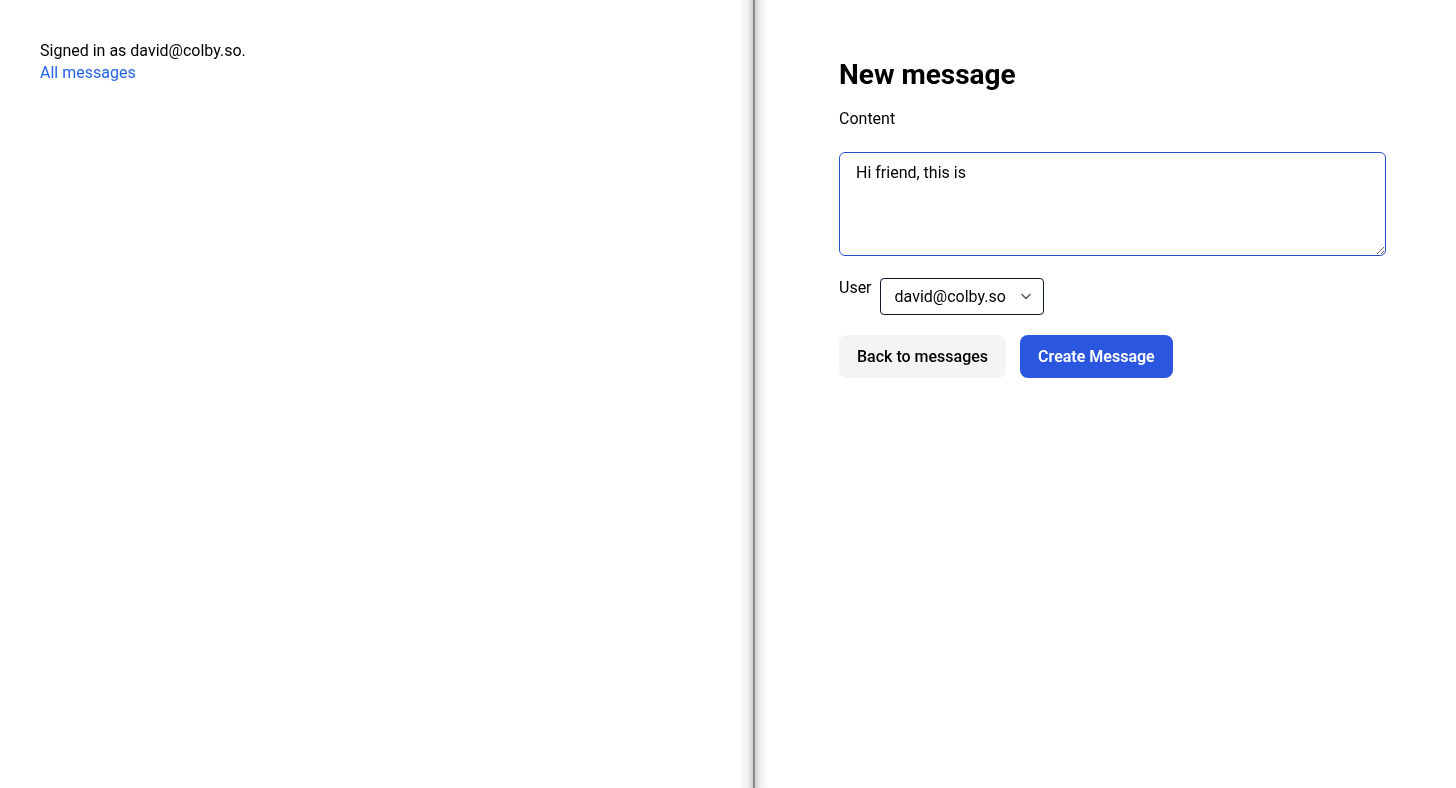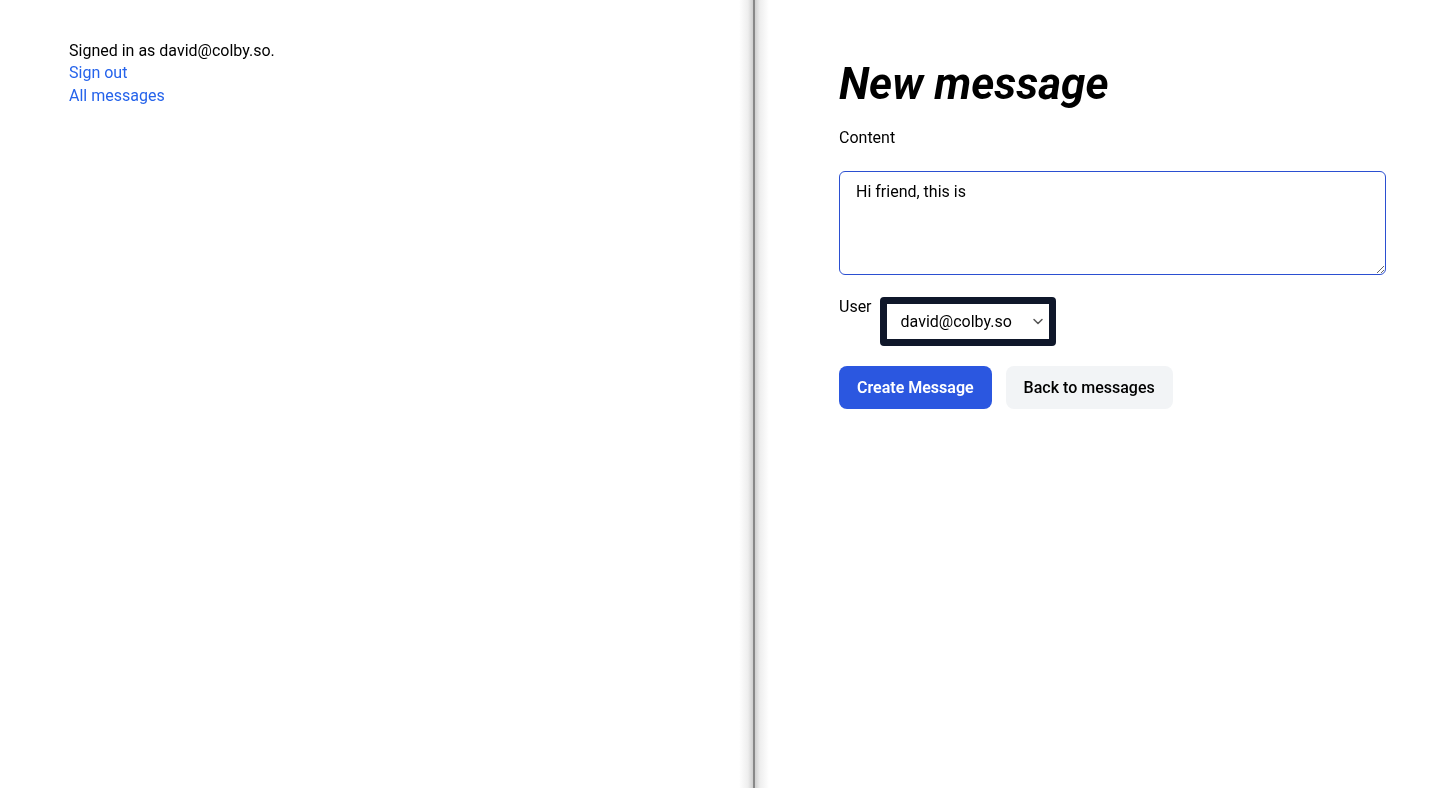--- a/index.html
+++ b/index.html
@@ -43,41 +43,39 @@
         #ffffff 100%);
     }
     .right-pane {
       flex: 1;
       border-radius: 6px;
       padding: 40px 70px 40px 70px;
     }
     .auth-block {
       font-size: 16px;
       line-height: 1.4;
-      margin-left: 29px;
     }
     .auth-block .link {
       color: #2563eb;
       display: block;
       cursor: pointer;
       text-decoration: none;
     }
     .notifications-heading {
       position: absolute;
       top: 55px;
       left: 495px;
       font-size: 32px;
       font-weight: 700;
     }
     .new-message-heading {
-      font-size: 44px;
+      font-size: 28px;
       font-weight: 700;
       margin-top: 18px;
       margin-bottom: 18px;
-      font-style: italic;
     }
     .form-label {
       display: block;
       font-size: 16px;
       margin-bottom: 24px;
     }
     .content-textarea {
       width: 547px;
       height: 104px;
       border: 1.5px solid #2b4fd1;
@@ -97,21 +95,21 @@
     .user-row .user-label {
       font-size: 16px;
     }
     .select-wrapper {
       position: relative;
       display: inline-block;
     }
     .user-select {
       appearance: none;
       -webkit-appearance: none;
-      border: 7px solid #0f172a;
+      border: 1px solid #0f172a;
       border-radius: 4px;
       background: #fff;
       padding: 8px 36px 8px 14px;
       font-size: 16px;
       font-family: inherit;
       cursor: pointer;
       min-width: 160px;
     }
     .select-chevron {
       position: absolute;
@@ -143,21 +141,20 @@
       color: #000;
       font-weight: 500;
     }
   </style>
 </head>
 <body>
 
 <div class="pane left-pane">
   <div class="auth-block">
     <div>Signed in as david@colby.so.</div>
-    <a class="link">Sign out</a>
     <a class="link">All messages</a>
   </div>
 </div>
 
 <div class="divider-region"></div>
 
 <div class="pane right-pane">
   <h1 class="new-message-heading">New message</h1>
 
   <label class="form-label">Content</label>
@@ -171,16 +168,16 @@
       </select>
       <span class="select-chevron">
         <svg width="12" height="12" viewBox="0 0 12 12" fill="none">
           <path d="M2 4 L6 8 L10 4" stroke="#555" stroke-width="1.5" fill="none" stroke-linecap="round" stroke-linejoin="round"></path>
         </svg>
       </span>
     </span>
   </div>
 
   <div class="button-row">
+    <button class="btn btn-secondary">Back to messages</button>
     <button class="btn btn-primary">Create Message</button>
-    <button class="btn btn-secondary">Back to messages</button>
   </div>
 </div>
 
 </body></html>

